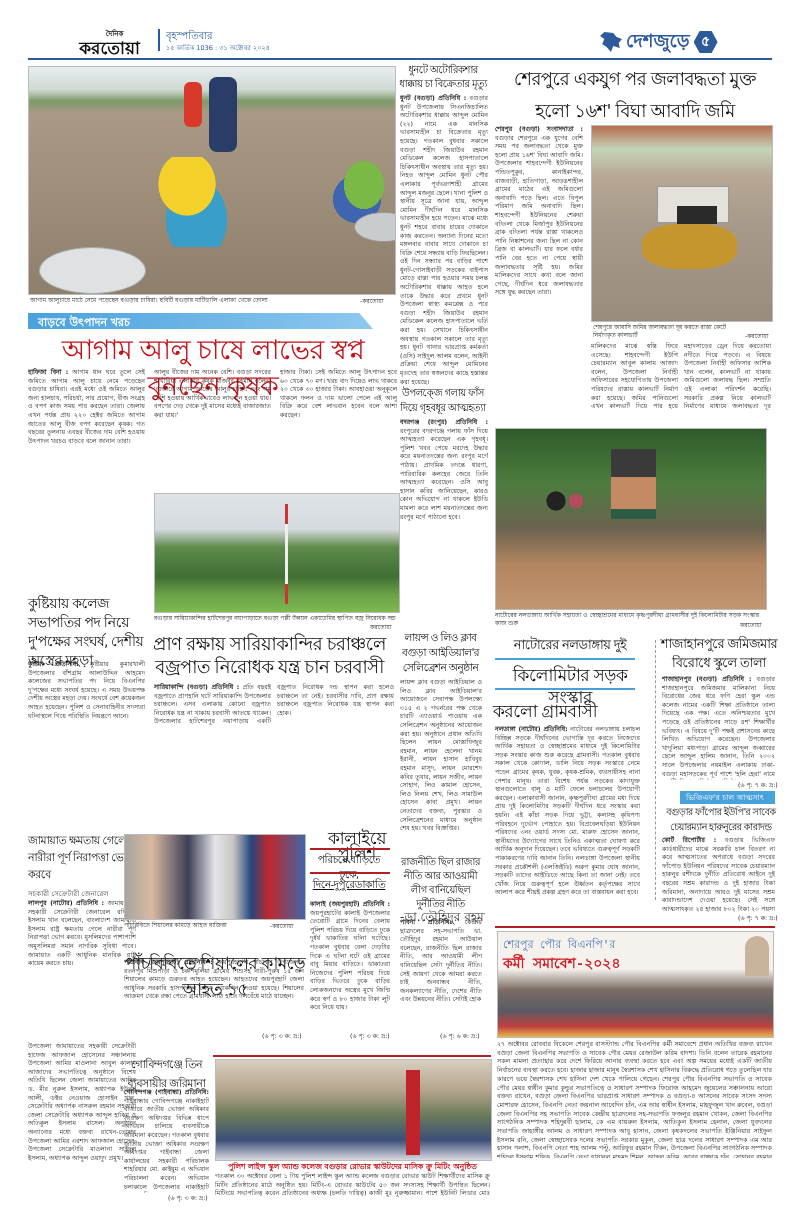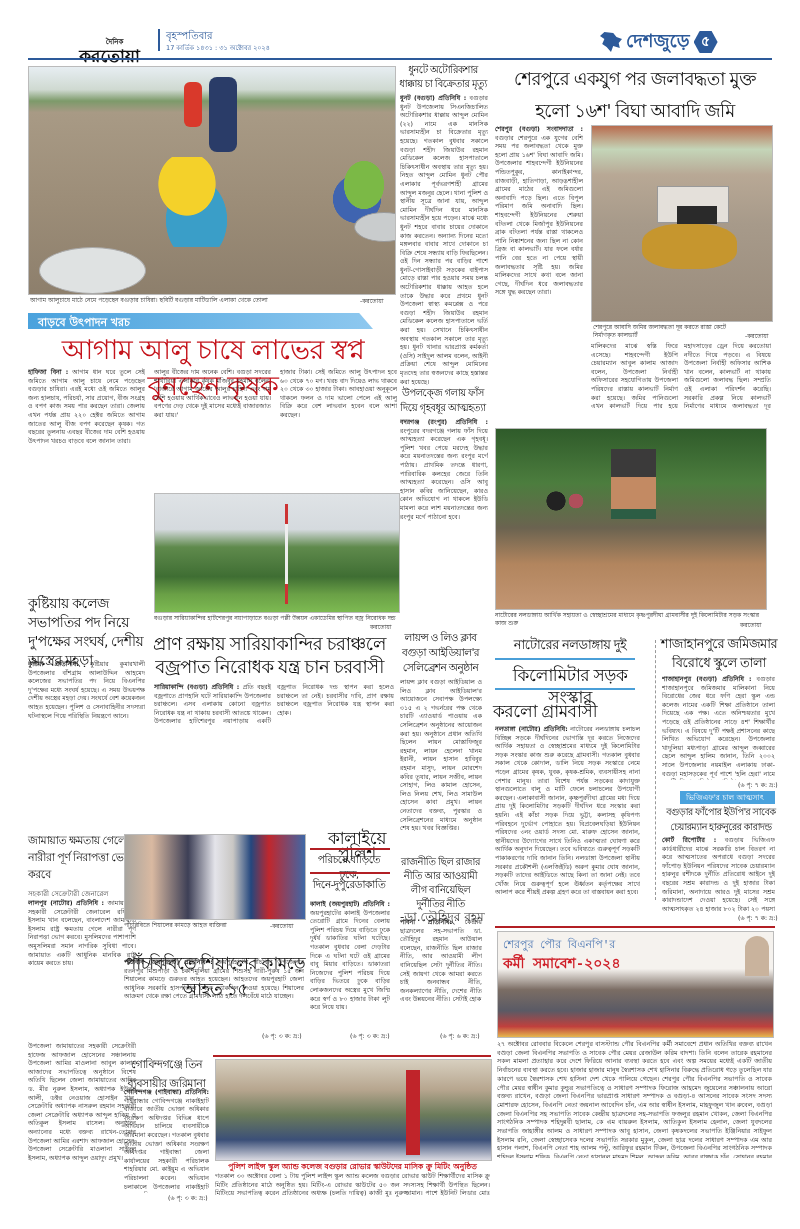--- a/index.html
+++ b/index.html
@@ -13,26 +13,26 @@
   .rule-red{position:absolute;height:2px;background:#b21f24;}
   .rule-blue{position:absolute;height:2px;background:#4a9fd8;}
   .vline{position:absolute;width:0;border-left:1px dashed #999;}
   .masthead-line{position:absolute;left:28px;right:28px;top:58px;height:2px;background:#2d5a9a;}
 </style>
 </head>
 <body>
 
 <div class="abs" style="left:0;top:0;width:800px;height:62px;">
   <div class="abs" style="left:62px;top:28px;width:95px;">
-    <div style="font-size:7px;font-weight:bold;text-align:center;margin-left:10px;margin-top:8px;">দৈনিক</div>
+    <div style="font-size:7px;font-weight:bold;text-align:center;margin-left:10px;">দৈনিক</div>
     <div style="font-size:17px;font-weight:bold;line-height:17px;text-align:center;">করতোয়া</div>
   </div>
   <div class="abs" style="left:158px;top:29px;width:2px;height:22px;background:#2d5a9a;"></div>
   <div class="abs" style="left:166px;top:28px;font-size:10px;color:#2d5a9a;text-align:right;">বৃহস্পতিবার</div>
-  <div class="abs" style="left:166px;top:43px;font-size:6.5px;color:#2d5a9a;">17 কার্তিক ১৪৩১ : ৩১ অক্টোবর ২০২৪</div>
+  <div class="abs" style="left:166px;top:43px;font-size:6.5px;color:#2d5a9a;">১৫ কার্তিক 1036 : ৩১ অক্টোবর ২০২৪</div>
 
   <div class="abs" style="left:600px;top:30px;height:24px;display:flex;align-items:center;gap:4px;">
     <span style="display:inline-block;width:22px;height:20px;background:#2d5a9a;clip-path:polygon(20% 0,60% 5%,75% 25%,100% 35%,85% 55%,90% 80%,60% 70%,50% 100%,30% 75%,10% 60%,20% 35%,0 20%);"></span>
     <span style="font-size:18px;font-weight:bold;color:#2d5a9a;">দেশজুড়ে</span>
     <span style="display:inline-flex;align-items:center;justify-content:center;width:24px;height:22px;background:#2d5a9a;border-radius:6px;clip-path:polygon(25% 0,75% 0,100% 50%,75% 100%,25% 100%,0 50%);">
       <span style="color:#fff;font-size:14px;font-weight:bold;">৫</span>
     </span>
   </div>
 </div>
 <div class="masthead-line"></div>
@@ -99,21 +99,21 @@
 <div class="abs txt" style="left:124px;top:958px;width:180px;height:72px;">
   <b>পাঁচবিবি (জয়পুরহাট) প্রতিনিধি :</b>
   <span>জয়পুরহাটের পাঁচবিবি উপজেলার রতনপুর মিশুপাড়া ও চকশিমুলিয়া গ্রামের শিশুসহ নারী-পুরুষ ১৫ জন শিয়ালের কামড়ে গুরুতর আহত হয়েছেন। আহতদের জয়পুরহাট জেলা আধুনিক সরকারি হাসপাতাল থেকে ভ্যাকসিন দেওয়া হয়েছে। শিয়ালের আক্রমণ থেকে রক্ষা পেতে গ্রামবাসী লাঠি হাতে দলবেঁধে মাঠে যাচ্ছেন।</span>
 </div>
 <div class="abs txt" style="left:262px;top:1032px;">(৬ পৃ: ৩ ক: দ্র:)</div>
 
 <div class="abs hl" style="left:316px;top:831px;width:82px;font-size:17px;line-height:15px;">কালাইয়ে পুলিশ</div>
 <div class="rule-red" style="left:310px;top:848px;width:80px;"></div>
 <div class="abs hl" style="left:308px;top:852px;width:82px;font-size:10.5px;line-height:15px;">পরিচয়ে বাড়িতে ঢুকে,</div>
 <div class="rule-red" style="left:310px;top:872px;width:80px;"></div>
-<div class="abs hl" style="left:308px;top:877px;width:82px;font-size:10.5px;line-height:15px;">দিনে-দুপুরেডাকাতি</div>
+<div class="abs hl" style="left:308px;top:877px;width:82px;font-size:10.5px;line-height:15px;text-decoration:underline;">দিনে-দুপুরেডাকাতি</div>
 <div class="abs txt" style="left:310px;top:900px;width:80px;height:128px;">
   <b>কালাই (জয়পুরহাট) প্রতিনিধি :</b>
   <span>জয়পুরহাটের কালাই উপজেলার তেরোটি গ্রামে দিনের বেলায় পুলিশ পরিচয় দিয়ে বাড়িতে ঢুকে দুর্ধর্ষ ডাকাতির ঘটনা ঘটেছে। গতকাল বুধবার বেলা দেড়টার দিকে এ ঘটনা ঘটে ওই গ্রামের বাবু মিয়ার বাড়িতে। ডাকাতরা নিজেদের পুলিশ পরিচয় দিয়ে বাড়ির ভিতরে ঢুকে বাড়ির লোকজনদের অস্ত্রের মুখে জিম্মি করে স্বর্ণ ও ৮০ হাজার টাকা লুট করে নিয়ে যায়।</span>
 </div>
 <div class="abs txt" style="left:350px;top:1032px;">(৬ পৃ: ৩ ক: দ্র:)</div>
 
 <div class="abs hl" style="left:398px;top:630px;width:85px;font-size:10.5px;line-height:15px;">লায়ন্স ও লিও ক্লাব বগুড়া আইডিয়াল'র সেলিব্রেশন অনুষ্ঠান</div>
 <div class="abs txt" style="left:400px;top:678px;width:82px;height:163px;">
   <span>লায়ন্স ক্লাব বগুড়া আইডিয়াল ও লিও ক্লাব আইডিয়াল'র আয়োজনে সেবাপক্ষ উপলক্ষ্যে ৩১৫ এ ২ গভর্নরের পক্ষ থেকে চারটি এ্যাওয়ার্ড পাওয়ায় এক সেলিব্রেশন অনুষ্ঠানের আয়োজন করা হয়। অনুষ্ঠানে প্রধান অতিথি ছিলেন লায়ন মোস্তাফিজুর রহমান, লায়ন হেলেনা খানম ইরানী, লায়ন হাসান হাবিবুর রহমান মাসুদ, লায়ন মোরশেদ কবির তুষার, লায়ন সজীব, লায়ন সোহাগ, লিও কামাল হোসেন, লিও নিলয় শেখ, লিও সামাউল হোসেন কাবা প্রমুখ। লায়ন নেতাদের বক্তব্য, পুরস্কার ও সেলিব্রেশনের মাধ্যমে অনুষ্ঠান শেষ হয়। খবর বিজ্ঞপ্তির।</span>
 </div>

